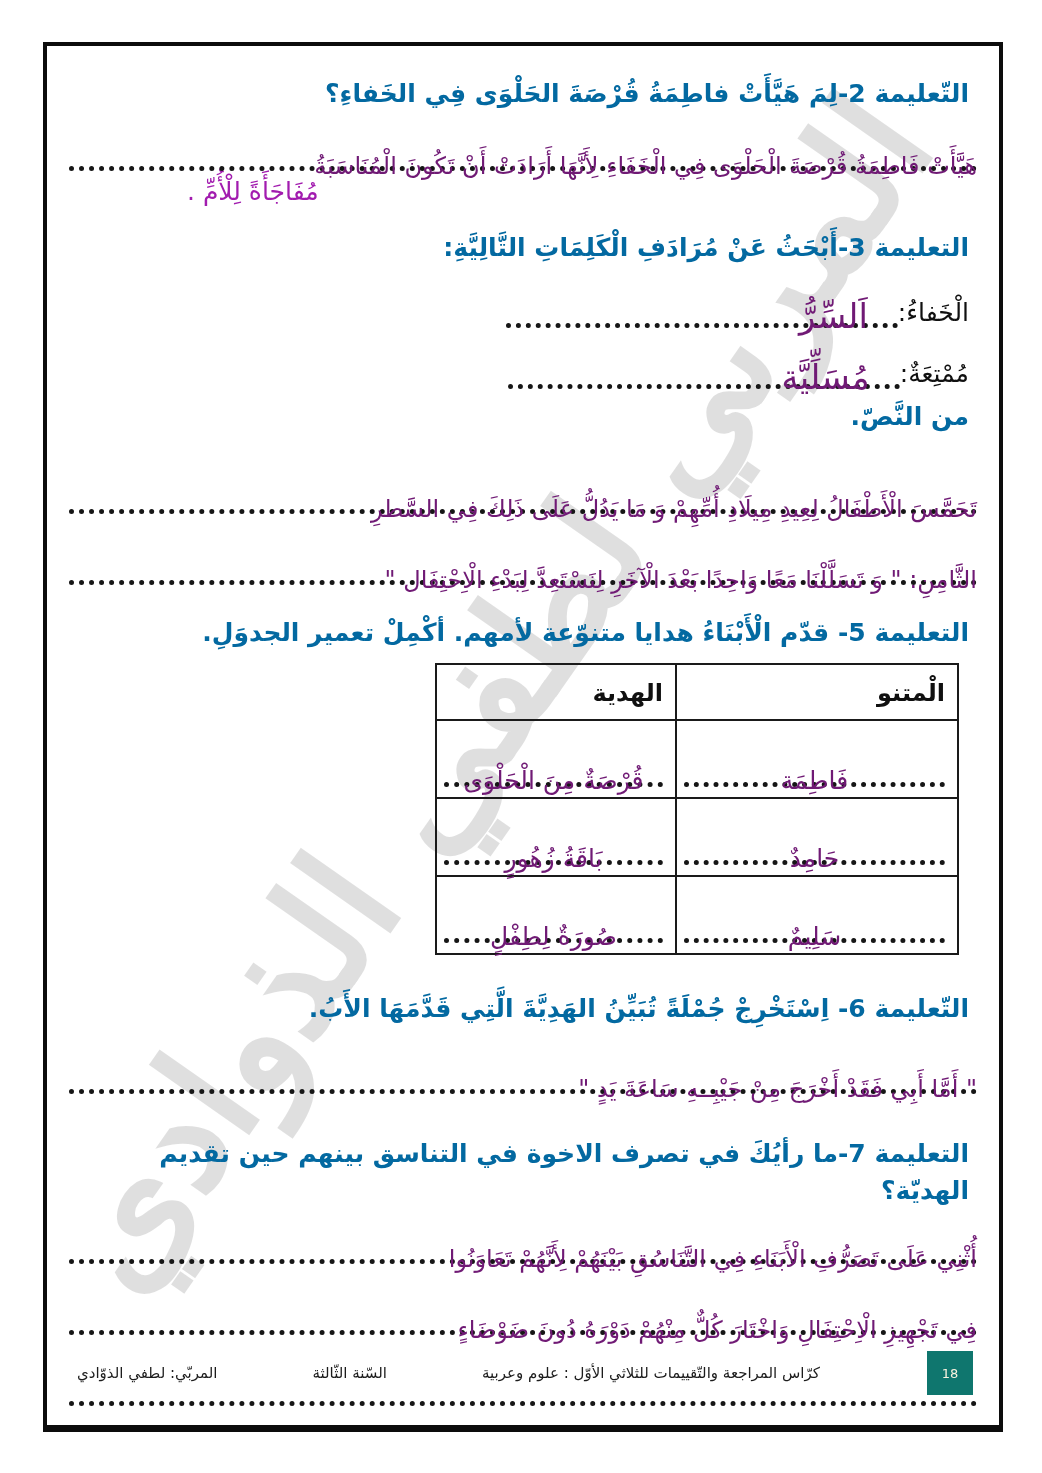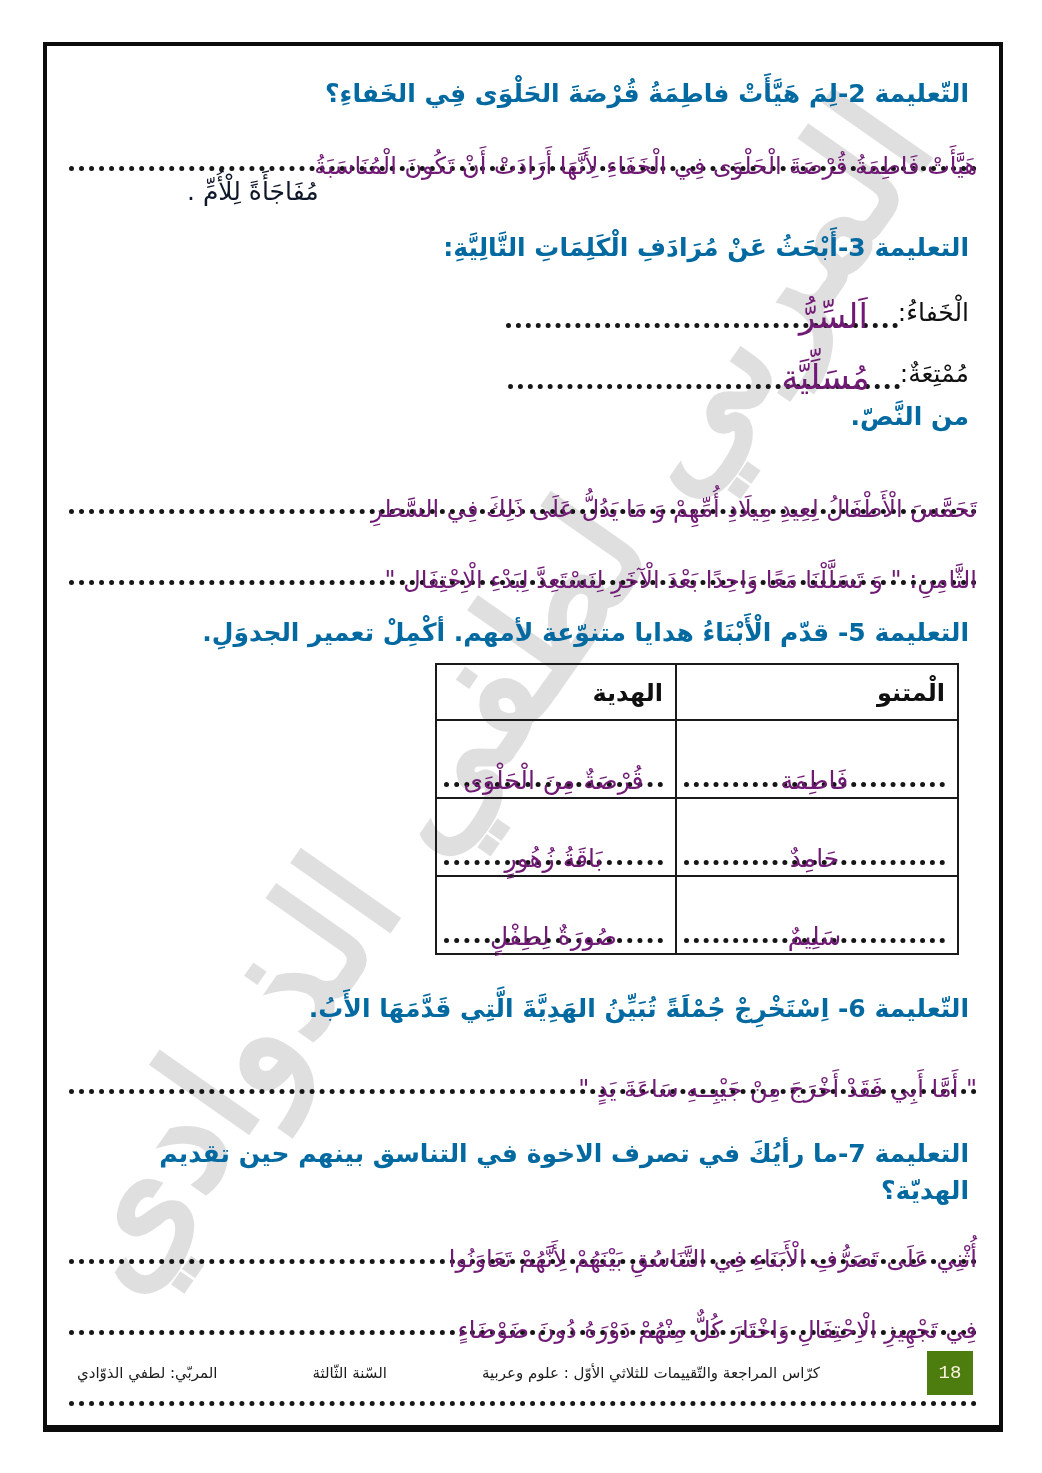--- a/index.html
+++ b/index.html
@@ -29,21 +29,21 @@
   .ans-line{
     position:relative;height:48px;border-bottom:5px dotted #161616;
     margin:0 -8px;
   }
   .ans-line + .ans-line{margin-top:18px;}
   .hand{
     position:absolute;bottom:-14px;right:0;left:0;
     font-size:24px;white-space:nowrap;color:#701a75;text-align:right;
   }
   .frag{
-    font-size:25px;color:#0f172a;text-align:left;
+    font-size:25px;color:#a21caf;text-align:left;
     padding-left:110px;margin-top:6px;white-space:nowrap;
   }
   .syn-row{
     display:flex;align-items:flex-end;margin:14px 0 10px 0;
   }
   .syn-label{font-size:25px;font-weight:normal;line-height:1.2;}
   .syn-dots{
     flex:0 0 392px;height:42px;border-bottom:5px dotted #161616;
     position:relative;
   }
@@ -66,23 +66,23 @@
     position:relative;height:36px;border-bottom:5px dotted #161616;
     margin:0 4px;
   }
   .cell-line .hand{bottom:-13px;font-size:25px;text-align:center;}
   .footer{
     position:absolute;left:30px;right:26px;bottom:30px;
     display:flex;align-items:center;justify-content:space-between;
     font-size:15px;color:#1c1c1c;
   }
   .page-num{
-    width:46px;height:44px;background:#4d7c0f;color:#faf2df;
+    width:46px;height:44px;background:#0f766e;color:#faf2df;
     display:flex;align-items:center;justify-content:center;
-    font-size:19px;flex:0 0 auto;margin-left:12px;font-family:Liberation Mono, monospace;
+    font-size:13px;flex:0 0 auto;margin-left:12px;
   }
   .footer .slot{white-space:nowrap;}
 </style>
 </head>
 <body>
 
 <div class="watermark">المربي لطفي الذوادي</div>
 
 <div class="frame">
 

